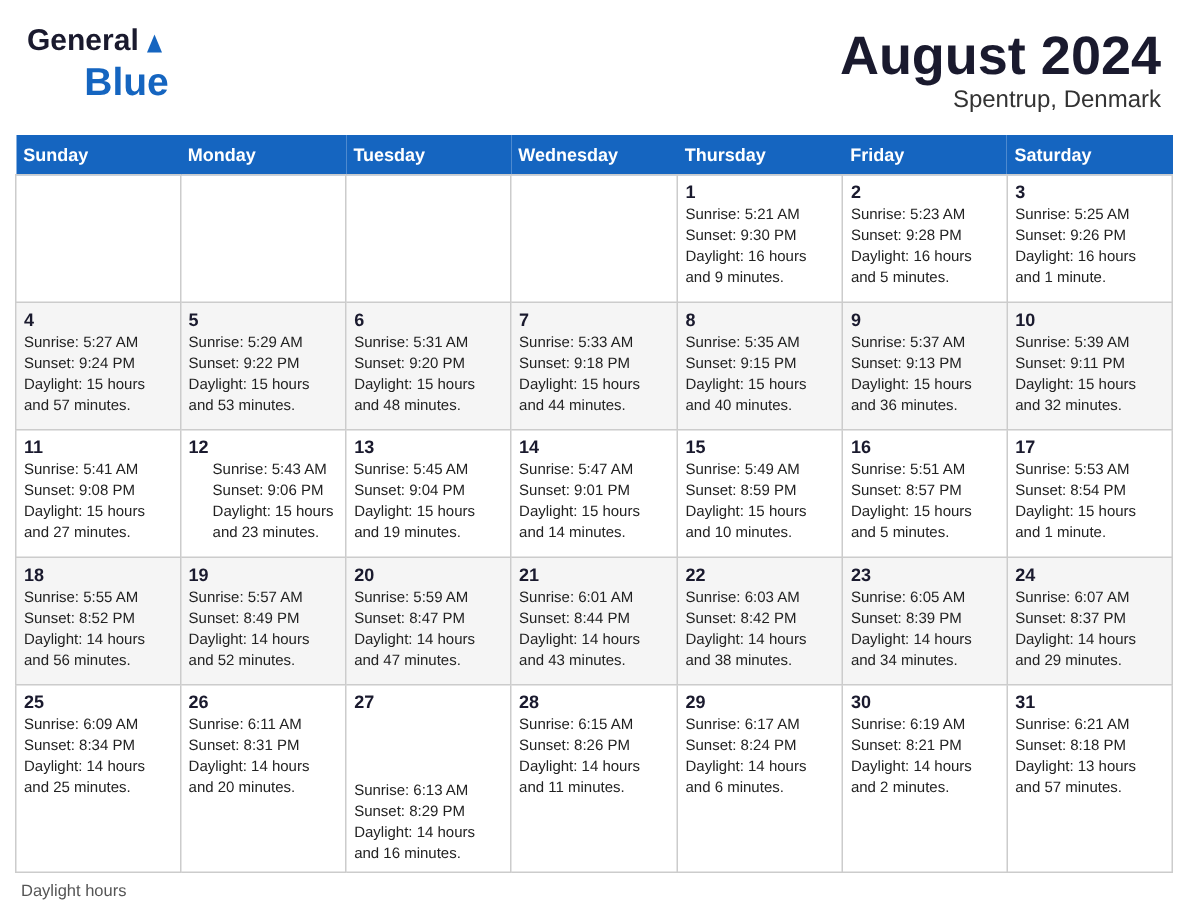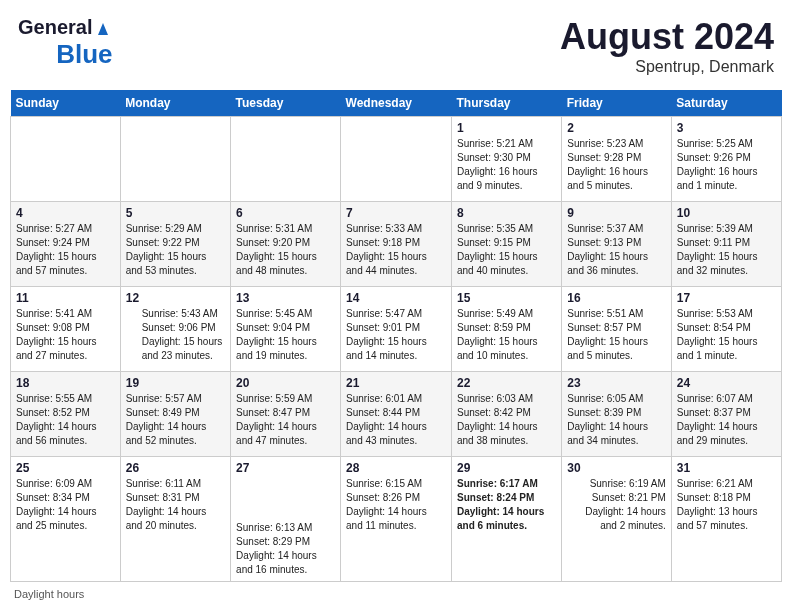--- a/index.html
+++ b/index.html
@@ -333,28 +333,28 @@
         </td>
         <td>
           <span class="day-num">28</span>
           <div class="day-info" style="white-space: pre-line;">Sunrise: 6:15 AM
 Sunset: 8:26 PM
 Daylight: 14 hours
 and 11 minutes.</div>
         </td>
         <td>
           <span class="day-num">29</span>
-          <div class="day-info" style="white-space: pre-line; font-weight: bold;">Sunrise: 6:17 AM
+          <div class="day-info" style="white-space: pre-line;">Sunrise: 6:17 AM
 Sunset: 8:24 PM
 Daylight: 14 hours
 and 6 minutes.</div>
         </td>
         <td>
           <span class="day-num">30</span>
-          <div class="day-info" style="white-space: pre-line; text-align: right;">Sunrise: 6:19 AM
+          <div class="day-info" style="white-space: pre-line;">Sunrise: 6:19 AM
 Sunset: 8:21 PM
 Daylight: 14 hours
 and 2 minutes.</div>
         </td>
         <td>
           <span class="day-num">31</span>
           <div class="day-info" style="white-space: pre-line;">Sunrise: 6:21 AM
 Sunset: 8:18 PM
 Daylight: 13 hours
 and 57 minutes.</div>

